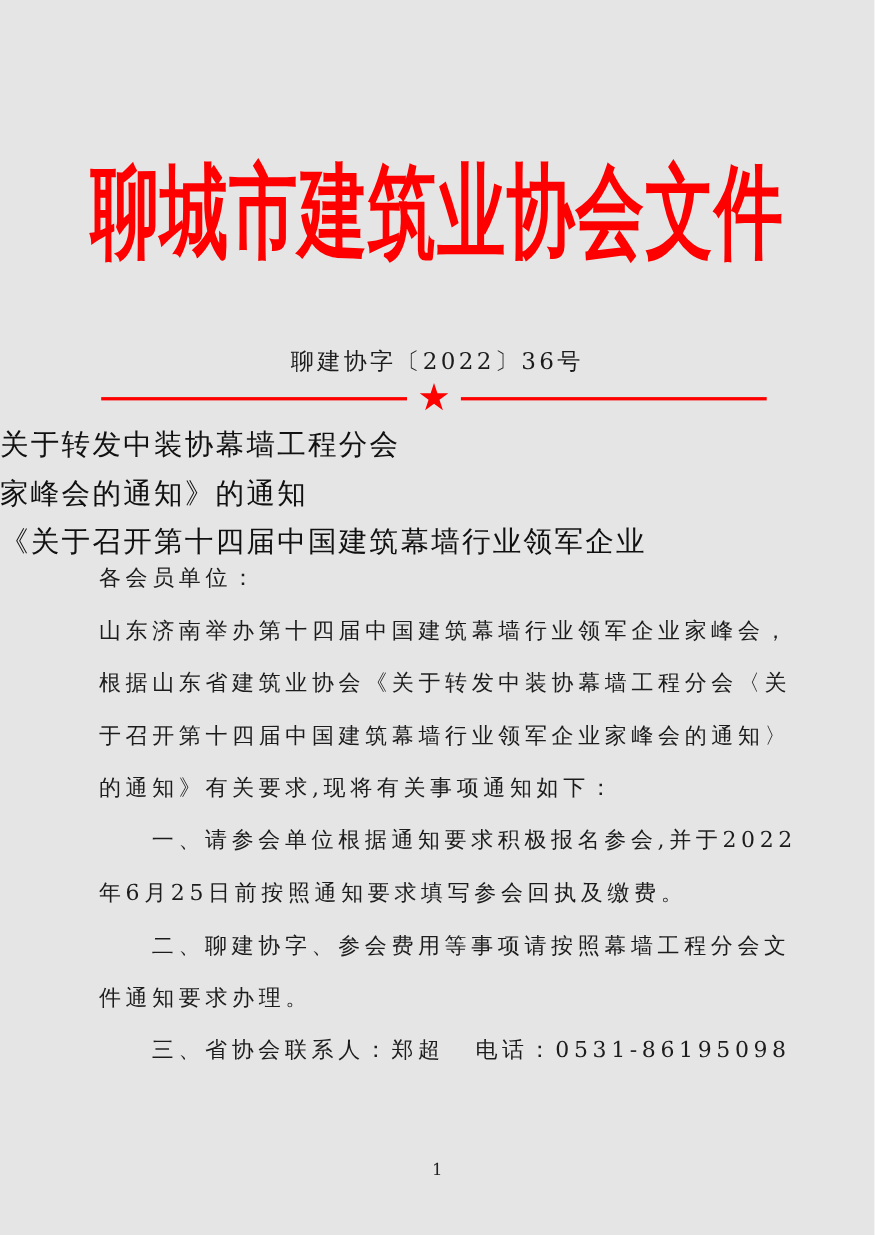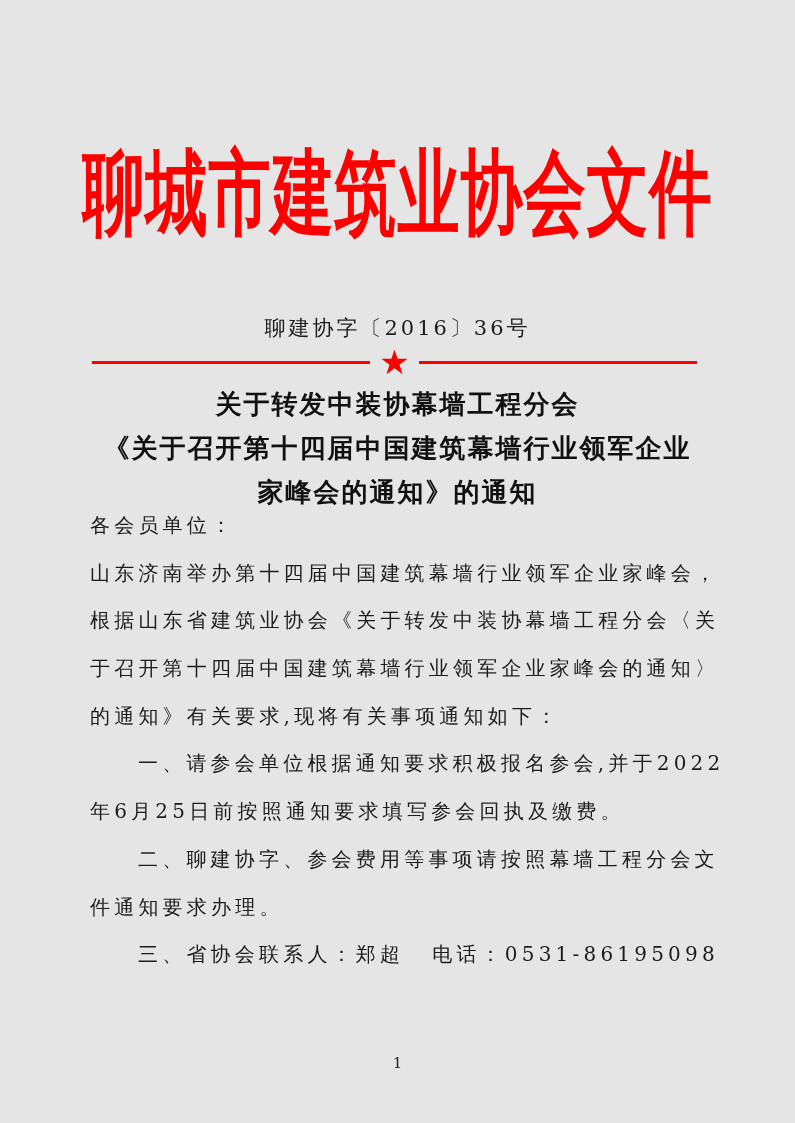--- a/index.html
+++ b/index.html
@@ -73,23 +73,22 @@
     margin: 0 9px;
     font-family: "DejaVu Sans", sans-serif;
   }
 
   
   .notice-title {
     position: absolute;
     top: 382px;
     left: 0;
     width: 100%;
-    text-align: center;
     font-family: "Liberation Sans", "DejaVu Sans", sans-serif;
-    font-weight: bold;
+    font-weight: normal;
     font-size: 26px;
     letter-spacing: 2px;
     line-height: 44px;
     color: #111111;
     white-space: nowrap;
   }
 
   
   .body-text {
     position: absolute;
@@ -122,32 +121,32 @@
 </style>
 </head>
 <body>
 
 <div class="page">
 
   <div class="masthead">
     <span class="masthead-text">聊城市建筑业协会文件</span>
   </div>
 
-  <div class="doc-number">聊建协字〔2016〕36号</div>
+  <div class="doc-number">聊建协字〔2022〕36号</div>
 
   <div class="divider">
     <div class="seg"></div>
     <div class="star">★</div>
     <div class="seg"></div>
   </div>
 
   <div class="notice-title">
     <div>关于转发中装协幕墙工程分会</div>
+    <div>家峰会的通知》的通知</div>
     <div>《关于召开第十四届中国建筑幕墙行业领军企业</div>
-    <div>家峰会的通知》的通知</div>
   </div>
 
   <div class="body-text">
     <div class="line">各会员单位：</div>
     <div class="line">山东济南举办第十四届中国建筑幕墙行业领军企业家峰会，</div>
     <div class="line">根据山东省建筑业协会《关于转发中装协幕墙工程分会〈关</div>
     <div class="line">于召开第十四届中国建筑幕墙行业领军企业家峰会的通知〉</div>
     <div class="line">的通知》有关要求,现将有关事项通知如下：</div>
     <div class="line indent">一、请参会单位根据通知要求积极报名参会,并于2022</div>
     <div class="line">年6月25日前按照通知要求填写参会回执及缴费。</div>

